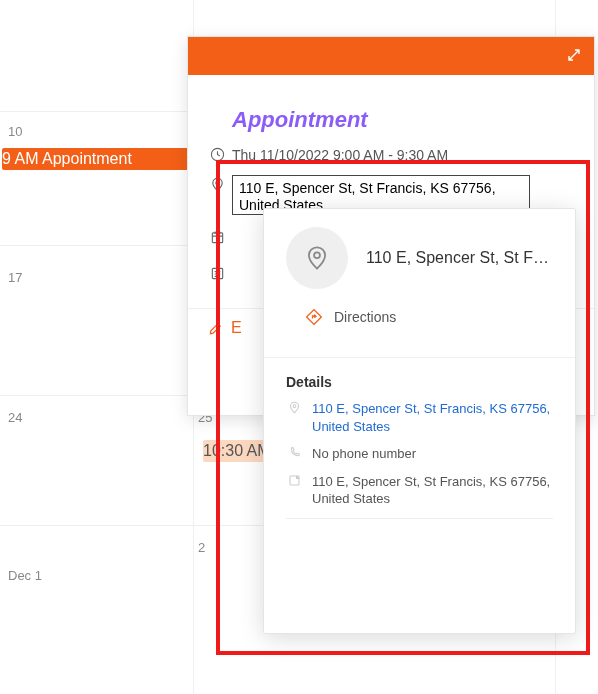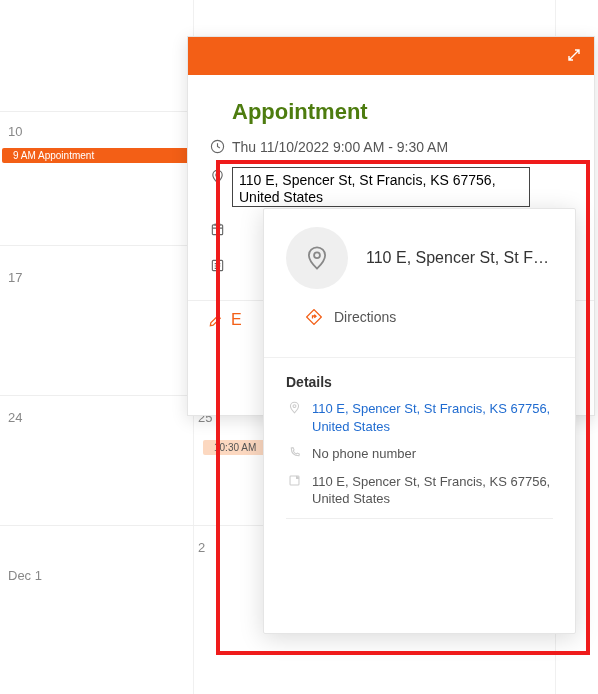--- a/index.html
+++ b/index.html
@@ -1,28 +1,28 @@
 <!DOCTYPE html>
 <html><head>
 <meta charset="utf-8">
 <style>
   * { box-sizing: border-box; margin: 0; padding: 0; font-family: "Segoe UI", Arial, sans-serif; }
   body { width: 598px; height: 694px; background: #fff; position: relative; overflow: hidden; color: #333; }
 
   
   .cal-grid { position: absolute; top: 0; left: 0; width: 598px; height: 694px; }
   .cal-date { position: absolute; font-size: 13px; color: #888; }
-  .event-bar { position: absolute; background: #f35f16; color: #fff; font-size: 10px; padding: 2px 11px; border-radius: 2px; }
+  .event-bar { position: absolute; background: #f35f16; color: #fff; font-size: 16px; padding: 2px 0; border-radius: 2px; }
   .event-bar.faded { background: #fcd8c0; color: #555; }
   .calendar-vline { position: absolute; top: 0; bottom: 0; width: 1px; background: #f0f0f0; }
 
   
   .card { position: absolute; left: 187px; top: 36px; width: 408px; height: 380px; background: #fff; border: 1px solid #e5e5e5; box-shadow: 0 4px 16px rgba(0,0,0,0.12); }
   .card-header { height: 38px; background: #f35f16; position: relative; }
-  .card-title { font-size: 22px; font-weight: 600; color: #4d7c0f; padding: 24px 14px 8px 44px; }
+  .card-title { font-size: 22px; font-weight: 600; color: #8b5cf6; padding: 32px 14px 8px 44px; font-style: italic; }
   .row-icon { position: absolute; left: 20px; width: 18px; display: flex; justify-content: center; color: #555; }
   .card-row { position: relative; padding: 6px 14px 6px 44px; font-size: 14px; color: #555; min-height: 28px; }
   .loc-input { width: 298px; height: 40px; padding: 4px 6px; border: 1px solid #444; font-size: 14px; font-family: inherit; resize: none; line-height: 1.2; }
   .edit-row { border-top: 1px solid #eee; padding: 10px 14px 10px 20px; display: flex; align-items: center; gap: 8px; color: #f35f16; }
 
   
   .loc-card { position: absolute; left: 263px; top: 208px; width: 313px; height: 426px; background: #fff; border: 1px solid #e5e5e5; box-shadow: 0 4px 24px rgba(0,0,0,0.15); border-radius: 2px; }
   .loc-head { display: flex; align-items: center; gap: 18px; padding: 18px 22px 12px 22px; }
   .loc-circle { width: 62px; height: 62px; border-radius: 50%; background: #efefef; display: flex; align-items: center; justify-content: center; color: #888; }
   .loc-title { font-size: 16px; color: #333; white-space: nowrap; overflow: hidden; text-overflow: ellipsis; flex: 1; }

